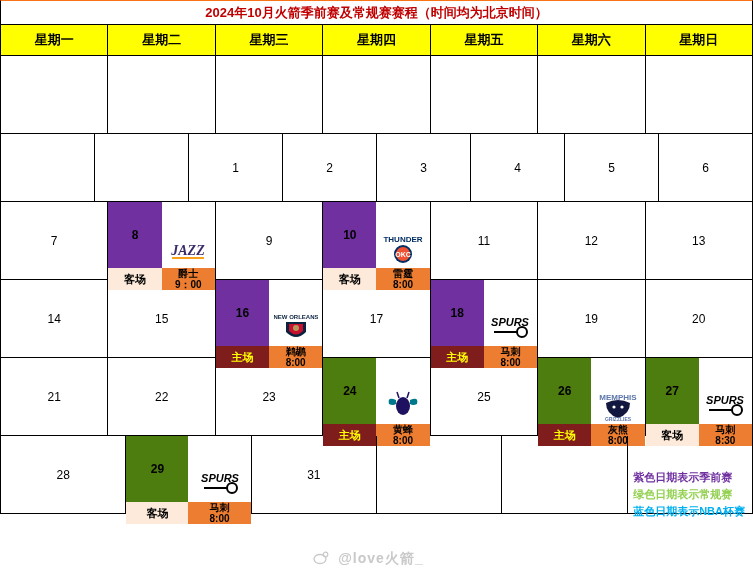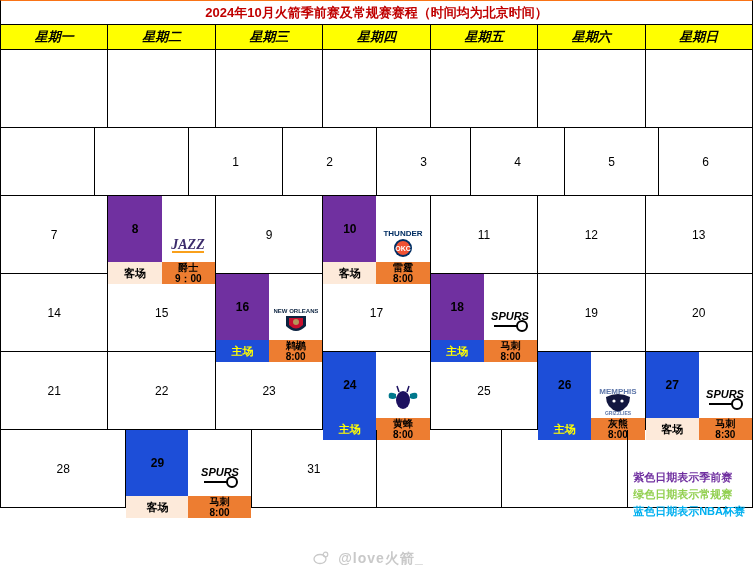--- a/index.html
+++ b/index.html
@@ -17,21 +17,21 @@
     display:flex;align-items:center;justify-content:center;
     border-left:1px solid #000;border-right:1px solid #000;border-top:1px solid #f97316;
     box-sizing:border-box;
   }
   .title-text{
     color:#c00000;font-weight:bold;font-size:13px;letter-spacing:0px;
   }
 
   
   .hdr{
-    display:flex;height:26px;box-sizing:border-box;font-style:italic;
+    display:flex;height:32px;box-sizing:border-box;
   }
   .hdr .cell{
     flex:1 1 0;
     background:#ffff00;
     border:1px solid #000;
     border-right:none;
     box-sizing:border-box;
     display:flex;align-items:center;justify-content:center;
     font-weight:bold;font-size:13px;color:#000;
   }
@@ -62,34 +62,34 @@
   .col-left{width:50%;display:flex;flex-direction:column;box-sizing:border-box;}
   .col-right{width:50%;display:flex;flex-direction:column;box-sizing:border-box;}
 
   .datebox{
     flex:1 1 auto;
     display:flex;align-items:center;justify-content:center;
     font-size:12px;color:#000;
   }
   .datebox.tinted{font-weight:bold;}
   .purple{background:#7030a0;color:#000;}
-  .green{background:#1d4ed8;color:#000;}
+  .green{background:#4d7c0f;color:#000;}
 
   .logobox{
     flex:1 1 auto;
     display:flex;align-items:center;justify-content:center;
     padding:2px;box-sizing:border-box;
   }
   .labelbox{
     height:22px;
     display:flex;align-items:center;justify-content:center;
     font-size:11px;font-weight:bold;box-sizing:border-box;
   }
   .label-away{background:#fdeada;color:#000;}
-  .label-home{background:#1d4ed8;color:#ffff00;}
+  .label-home{background:#7f1d1d;color:#ffff00;}
   .label-team{background:#ed7d31;color:#000;font-size:10px;line-height:11px;text-align:center;flex-direction:column;}
   .label-team .tn{display:block;}
   .label-team .tt{display:block;}
 
   .solo-date{
     flex:1 1 auto;display:flex;align-items:center;justify-content:center;font-size:12px;
   }
 
   
   .logo{width:44px;height:34px;display:flex;align-items:center;justify-content:center;margin-top:28px;}

